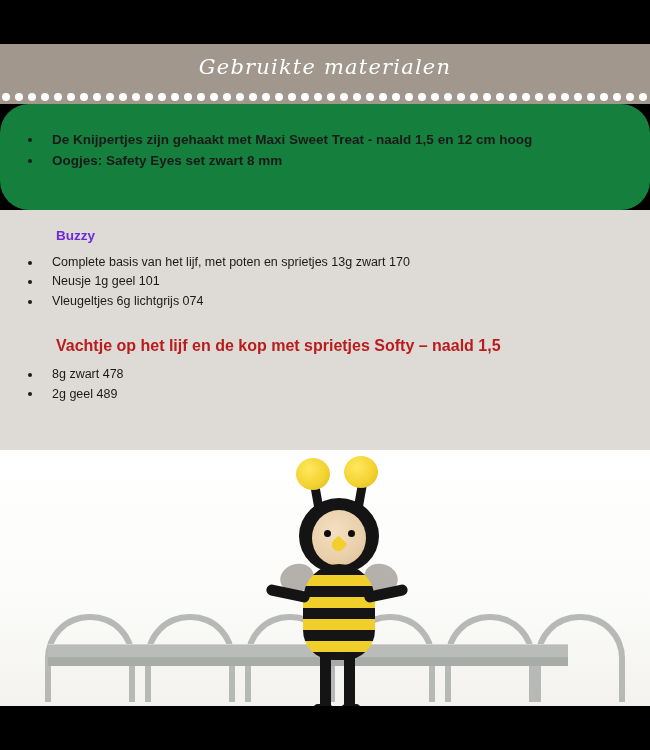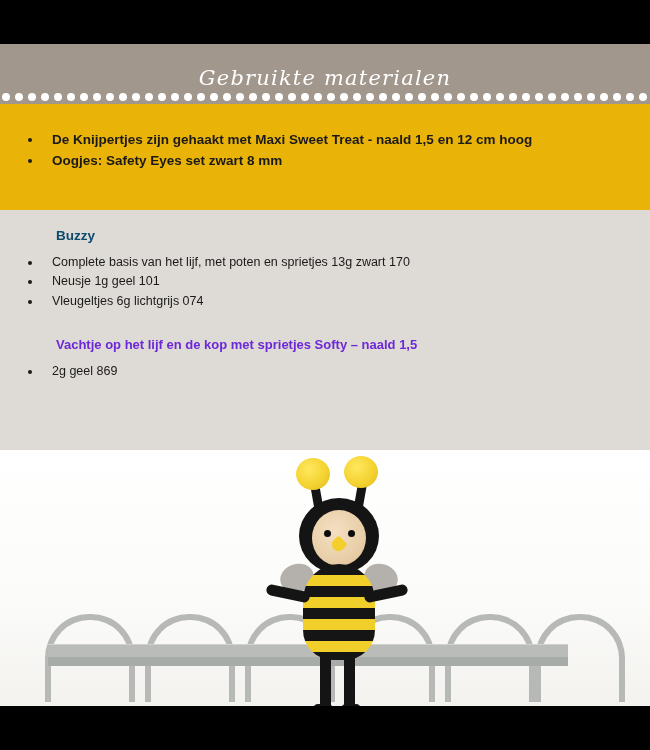--- a/index.html
+++ b/index.html
@@ -22,21 +22,21 @@
 
   
   .header-band {
     position: absolute;
     top: 44px;
     left: 0;
     width: 650px;
     height: 46px;
     background: #a1978c;
     display: flex;
-    align-items: flex-end;
+    align-items: center;
     justify-content: center;
   }
   .header-title {
     color: #ffffff;
     font-family: "DejaVu Serif", serif;
     font-style: italic;
     font-size: 21px;
     letter-spacing: 1.2px;
     font-weight: 400;
   }
@@ -72,22 +72,23 @@
   
   .block {
     position: absolute;
     left: 0;
     width: 650px;
     box-sizing: border-box;
   }
   .block-a {
     top: 104px;
     height: 106px;
-    background: #eab308;
+    background: #15803d;
     padding: 26px 0 0 0;
+    border-radius: 29px;
   }
   .block-b {
     top: 210px;
     height: 240px;
     background: #dedad5;
     padding: 18px 0 0 0;
   }
 
   ul.list {
     list-style: none;
@@ -124,28 +125,28 @@
   .plain-list li {
     font-size: 12.5px;
     font-weight: normal;
     padding-left: 52px;
     line-height: 1.58;
   }
 
   .sub-heading {
     font-size: 13.5px;
     font-weight: bold;
-    color: #0c4a6e;
+    color: #6d28d9;
     padding-left: 56px;
     margin: 0 0 10px 0;
   }
   .sub-heading-2 {
-    font-size: 13px;
+    font-size: 16px;
     font-weight: bold;
-    color: #6d28d9;
+    color: #b91c1c;
     padding-left: 56px;
     margin: 26px 0 10px 0;
   }
 
   
   .photo {
     position: absolute;
     top: 450px;
     left: 0;
     width: 650px;
@@ -400,21 +401,22 @@
 
   <div class="block block-b">
     <div class="sub-heading">Buzzy</div>
     <ul class="list plain-list">
       <li>Complete basis van het lijf, met poten en sprietjes 13g zwart 170</li>
       <li>Neusje 1g geel 101</li>
       <li>Vleugeltjes 6g lichtgrijs 074</li>
     </ul>
     <div class="sub-heading-2">Vachtje op het lijf en de kop met sprietjes Softy – naald 1,5</div>
     <ul class="list plain-list">
-      <li>2g geel 869</li>
+      <li>8g zwart 478</li>
+      <li>2g geel 489</li>
     </ul>
   </div>
 
   <div class="photo">
     <div class="wall"></div>
 
     <div class="rack">
       <div class="arch a1"></div>
       <div class="arch a2"></div>
       <div class="arch a3"></div>

